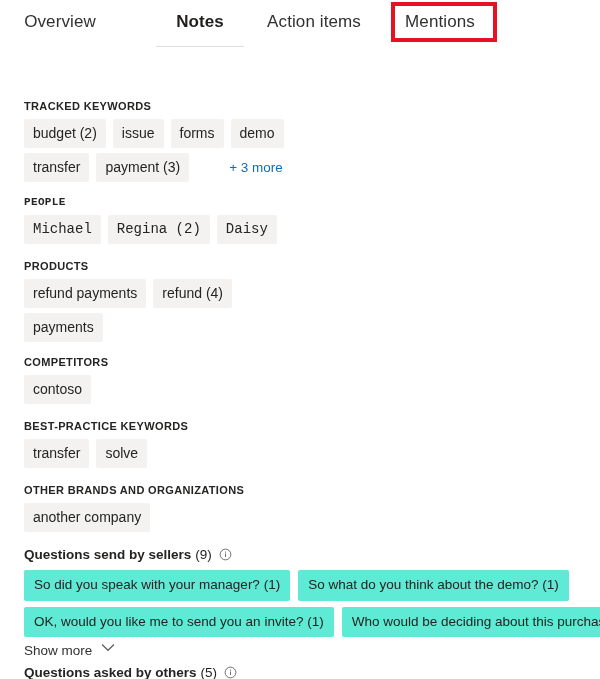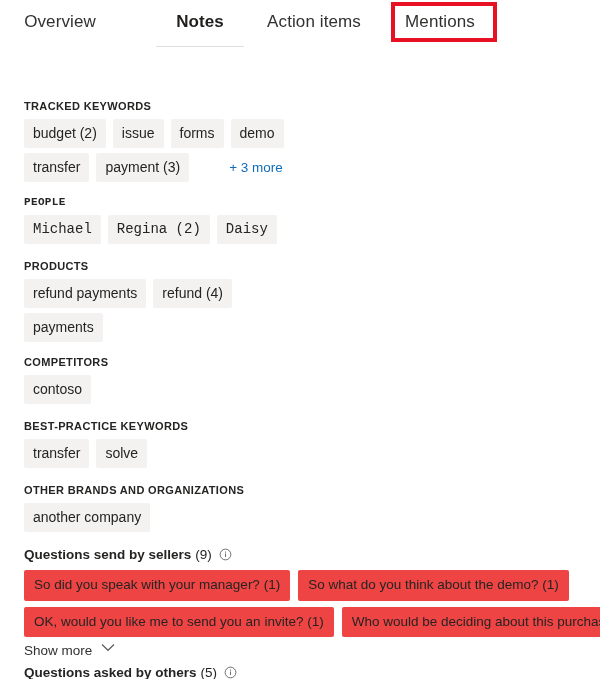--- a/index.html
+++ b/index.html
@@ -137,21 +137,21 @@
   }
   .info-icon svg { display: block; }
 
   .qpill-row {
     display: flex;
     align-items: center;
     flex-wrap: nowrap;
     margin-bottom: 6px;
   }
   .qpill {
-    background: #ef4444;
+    background: #5eead4;
     color: #252423;
     font-size: 13.5px;
     line-height: 1;
     padding: 8px 10px 9px 10px;
     border-radius: 2px;
     margin-right: 8px;
     white-space: nowrap;
     cursor: pointer;
   }
 

